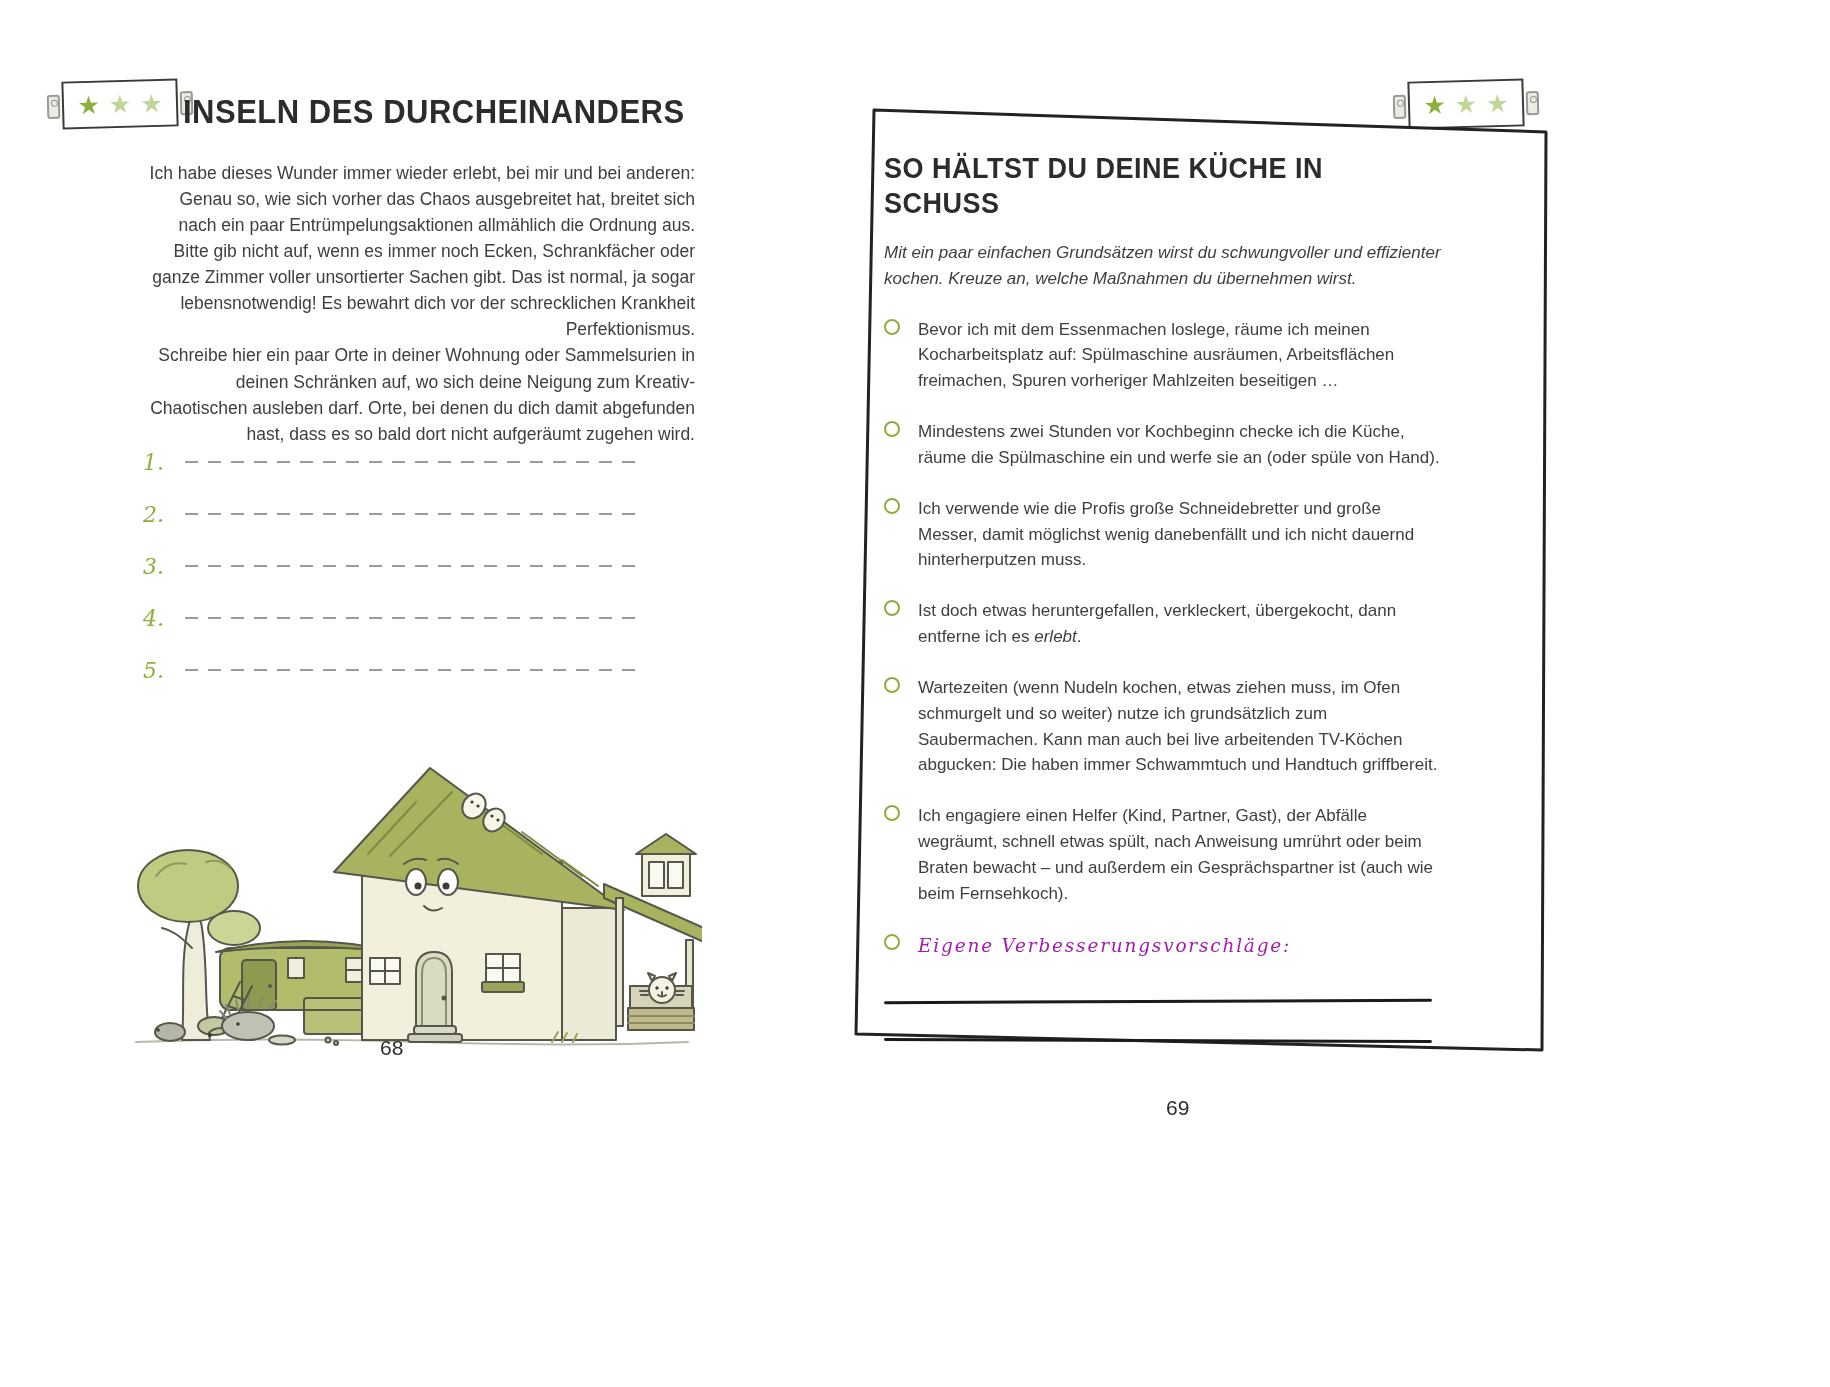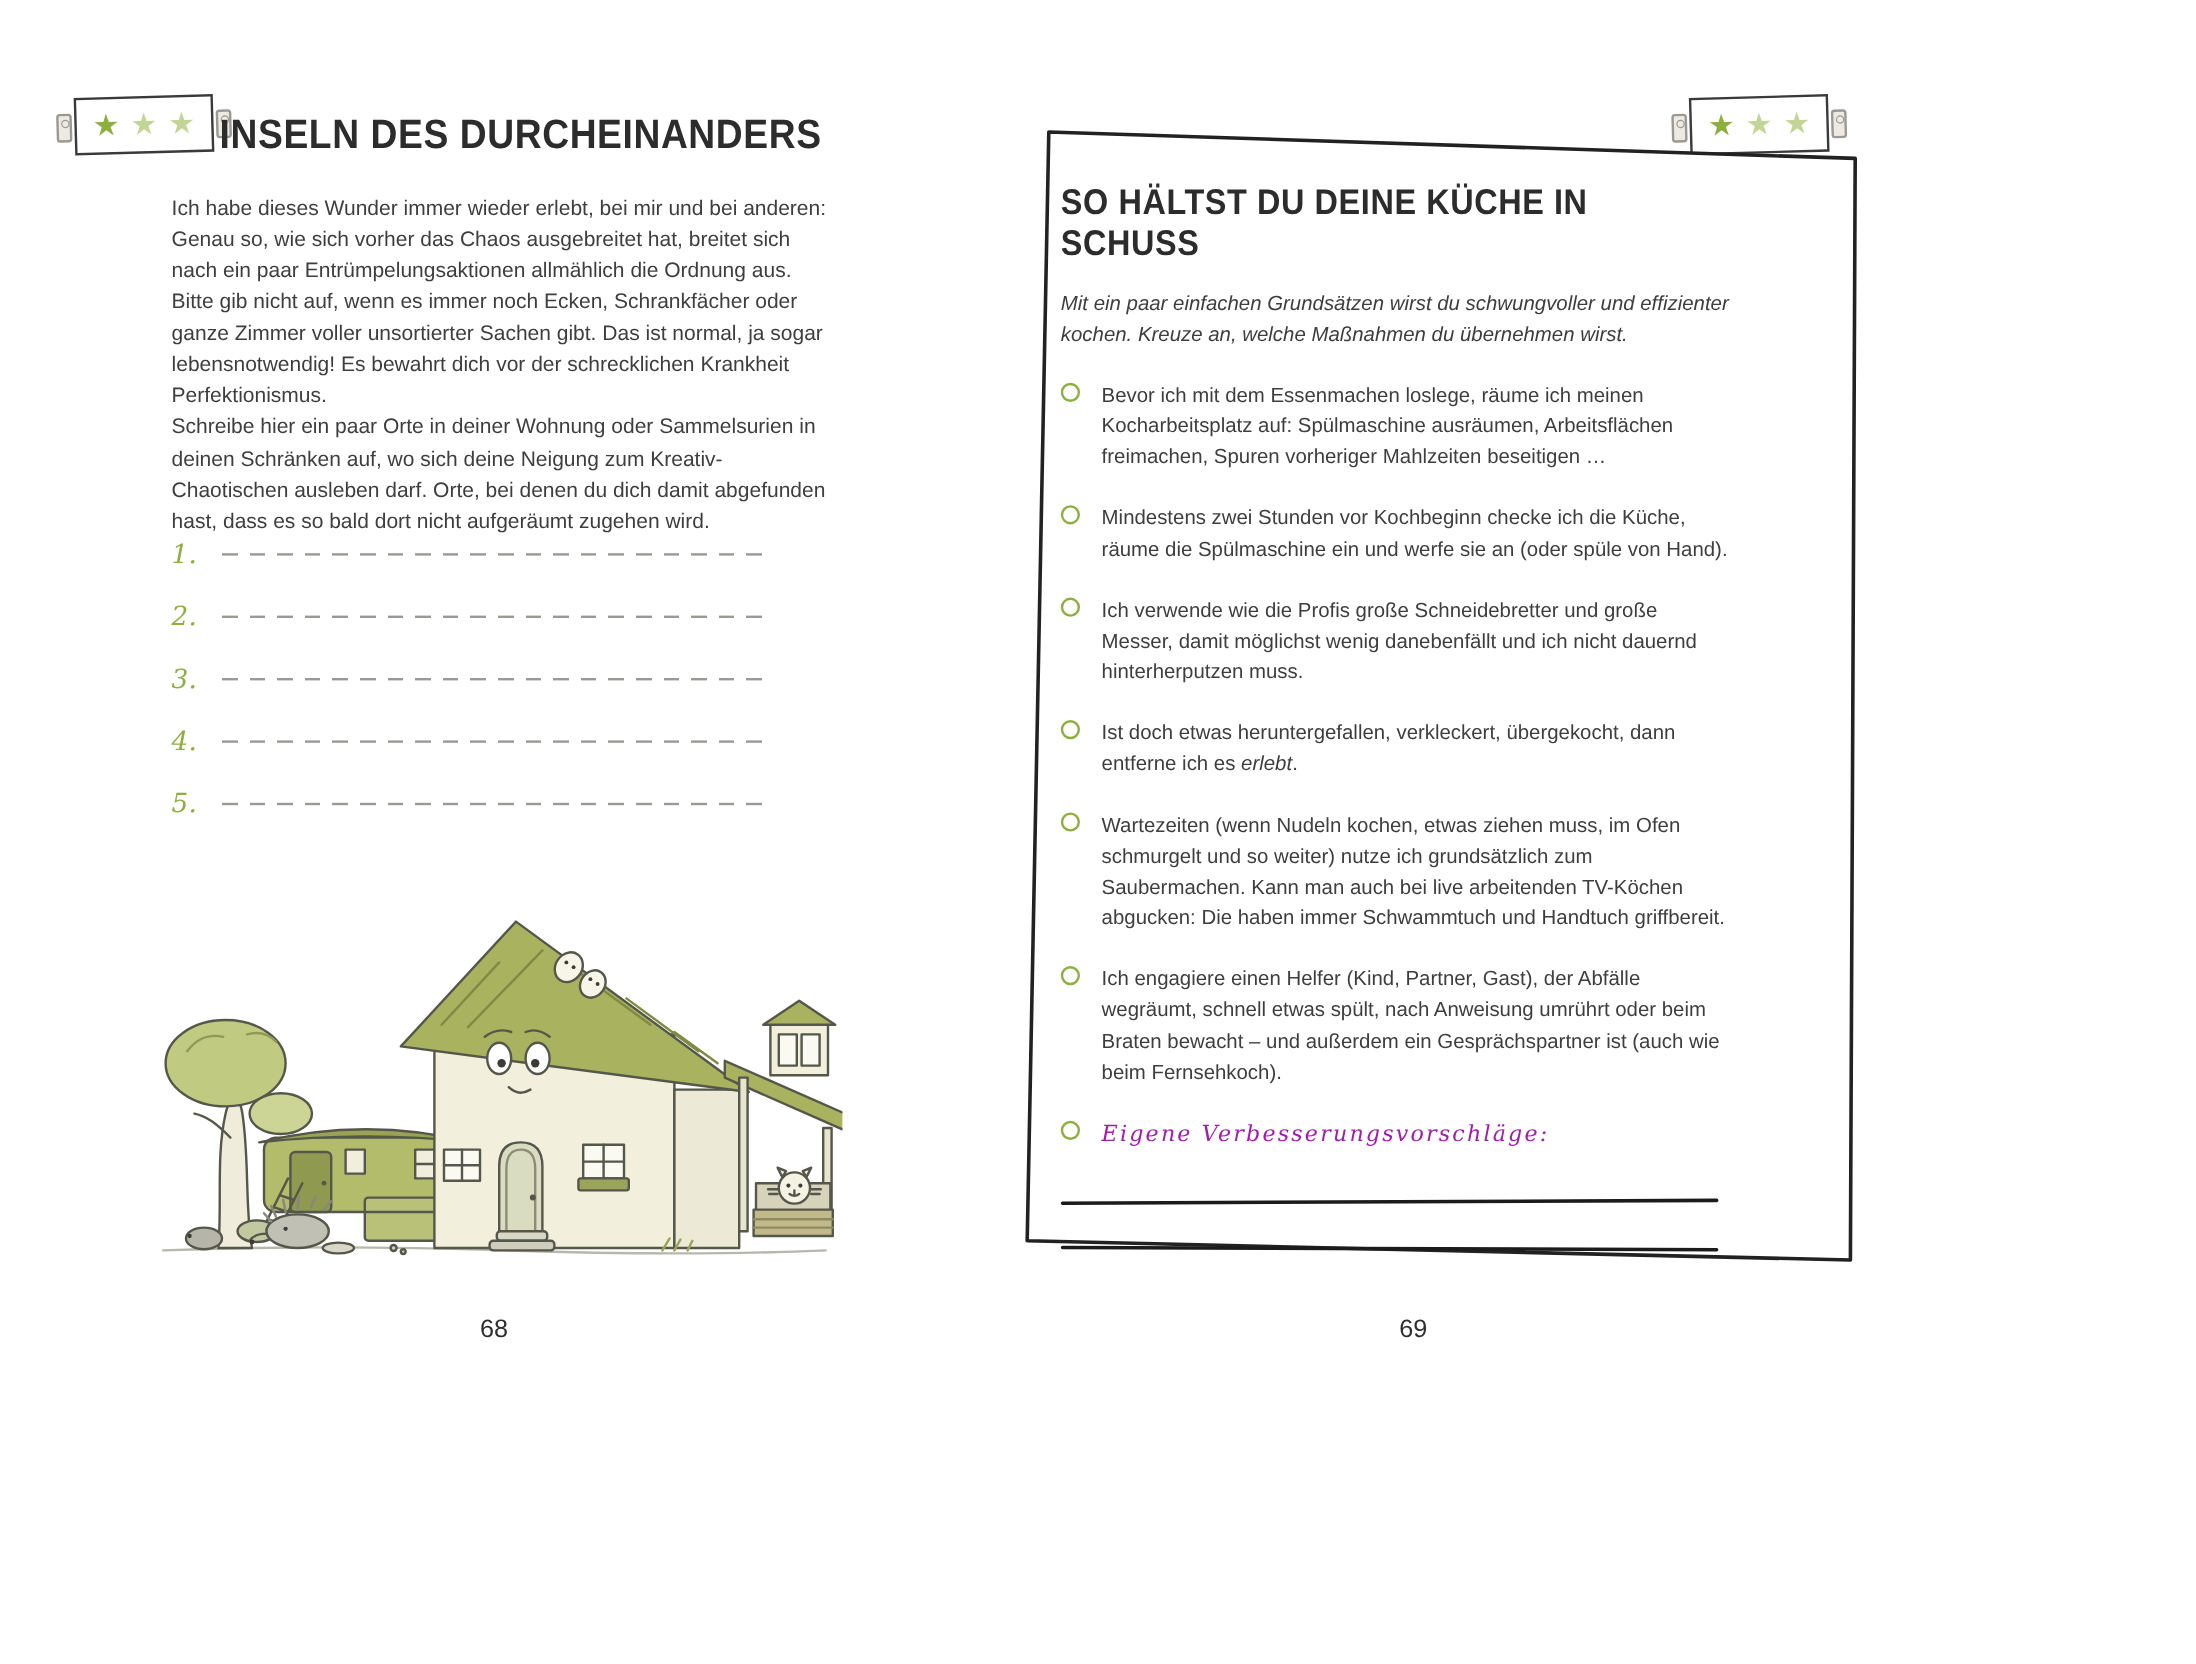--- a/index.html
+++ b/index.html
@@ -29,36 +29,36 @@
   .clip-l { left:-17px; } .clip-r { right:-17px; }
 
   
   .page-title {
     position:absolute; left:183px; top:94px; margin:0;
     font-size:31px; font-weight:bold; letter-spacing:0.5px; color:#2c2c2c;
     transform:scaleY(1.1);
   }
   .body-copy {
     position:absolute; left:143px; top:160px; width:552px;
-    font-size:17.5px; line-height:1.49;
+    font-size:17.5px; line-height:1.49;text-align:right;
   }
   .body-copy p { margin:0; }
   .fill-list { position:absolute; left:143px; top:436px; margin:0; padding:0; list-style:none; }
   .fill-row { display:flex; align-items:center; height:52px; }
   .num {
     width:42px; font-size:22px; color:#8caf3e;
     font-family:"DejaVu Serif", serif; font-style:italic;
   }
   .dashes {
     width:455px; height:2px;
     background:repeating-linear-gradient(90deg,#9a9a94 0 13px, transparent 13px 23px);
   }
   .illustration { position:absolute; left:122px; top:758px; }
   .pagenum { position:absolute; font-size:21px; color:#2e2e2e; }
-  .pagenum-left  { left:380px;  top:1096px;margin-left:20px; }
+  .pagenum-left  { left:380px;  top:1036px; }
   .pagenum-right { left:1166px; top:1096px; }
 
   
   .card-wrap { position:absolute; left:852px; top:100px; width:706px; height:964px; }
   .card-border { position:absolute; left:0; top:0; }
   .card-content { position:absolute; left:32px; top:52px; width:560px; }
   .card-title {
     margin:0; font-size:27px; font-weight:bold; letter-spacing:0.5px;
     color:#2c2c2c; transform:scaleY(1.1); transform-origin:left top;
   }

